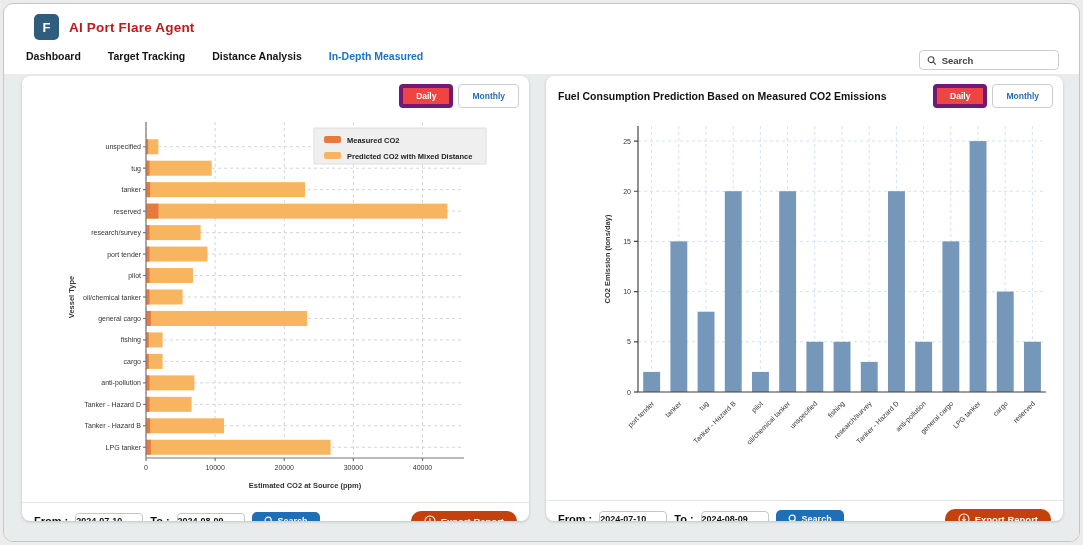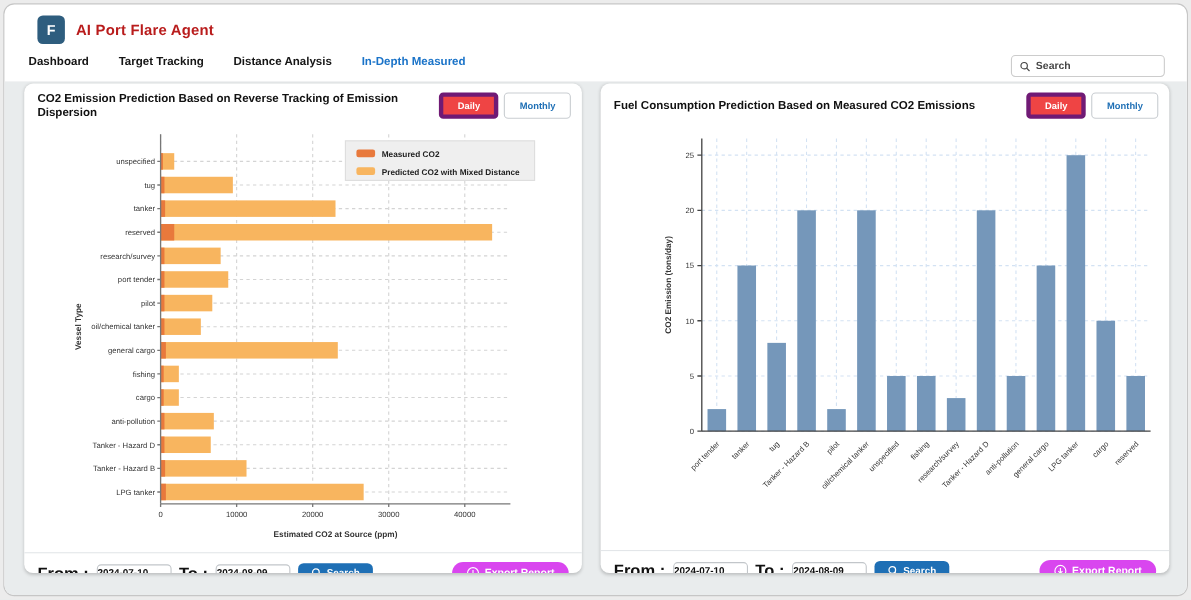--- a/index.html
+++ b/index.html
@@ -27,27 +27,27 @@
   .panel.left { width:510px; } .panel.right { width:520px; }
   .panel-head { display:flex; align-items:center; padding:8px 10px 2px 12px; }
   .panel-title { font-size:10.5px; font-weight:bold; color:#111; }
   .toggle { margin-left:auto; display:flex; gap:5px; }
   .btn-sm { font-size:8.5px; font-weight:bold; padding:3px 13px; border-radius:4px; cursor:pointer;
             font-family:"Liberation Sans", sans-serif; }
   .btn-sm.on  { background:#ef4444; color:#fff; border:4px solid #701a75; }
   .btn-sm.off { background:#fff; color:#1e6fb5; border:1px solid #c9cdd1; }
   .chart-wrap { flex:1; display:flex; justify-content:center; align-items:flex-start; }
   .panel-foot { border-top:1px solid #e3e6e9; display:flex; align-items:center; gap:7px; padding:8px 12px; }
-  .foot-label { font-size:15px; font-weight:bold; color:#111; }
+  .foot-label { font-size:11px; font-weight:bold; color:#111; }
   .date-input { width:68px; height:17px; border:1px solid #c2c6ca; border-radius:4px; font-size:9px;
                 text-align:left; color:#111; font-weight:bold; font-family:"Liberation Sans", sans-serif; }
   .btn-search { display:flex; align-items:center; gap:4px; background:#1e6fb5; color:#fff; font-size:9px;
                 font-weight:bold; padding:4px 12px; border-radius:5px; border:none; cursor:pointer;
                 font-family:"Liberation Sans", sans-serif; }
-  .btn-export { margin-left:auto; display:flex; align-items:center; gap:5px; background:#d946ef; color:#fff;
+  .btn-export { margin-left:auto; display:flex; align-items:center; gap:5px; background:#c2410c; color:#fff;
                 font-size:9.5px; font-weight:bold; padding:4px 13px; border-radius:12px; border:none;
                 cursor:pointer; font-family:"Liberation Sans", sans-serif; }
   
   svg text { fill:#333; font-family:"Liberation Sans", sans-serif; }
   .gl  { stroke:#d4d4d4; stroke-dasharray:3 3; stroke-width:1; }
   .glb { stroke:#d3e2f3; stroke-dasharray:3 3; stroke-width:1; }
   .axis { stroke:#777; stroke-width:1.2; }
   .axisd { stroke:#444; stroke-width:1.2; }
   .cat  { font-size:7px; }
   .tick { font-size:7px; }
@@ -75,21 +75,20 @@
         <line x1="7.8" y1="7.8" x2="11" y2="11" stroke="#444" stroke-width="1.3"></line>
       </svg>
       <input type="text" placeholder="Search" style="">
     </div>
   </div>
 
   <div class="main">
 
     <section class="panel left">
       <div class="panel-head">
-        <div class="panel-title">CO2 Emission Prediction Based on Reverse Tracking of Emission Dispersion</div>
         <div class="toggle">
           <button class="btn-sm on">Daily</button>
           <button class="btn-sm off">Monthly</button>
         </div>
       </div>
       <div class="chart-wrap" id="chart-0">
           <svg width="496" height="392" viewBox="0 0 496 392">
             <line class="gl" x1="118" y1="12" x2="118" y2="348"></line>
             <line class="gl" x1="187.1304347826087" y1="12" x2="187.1304347826087" y2="348"></line>
             <line class="gl" x1="256.2608695652174" y1="12" x2="256.2608695652174" y2="348"></line>

